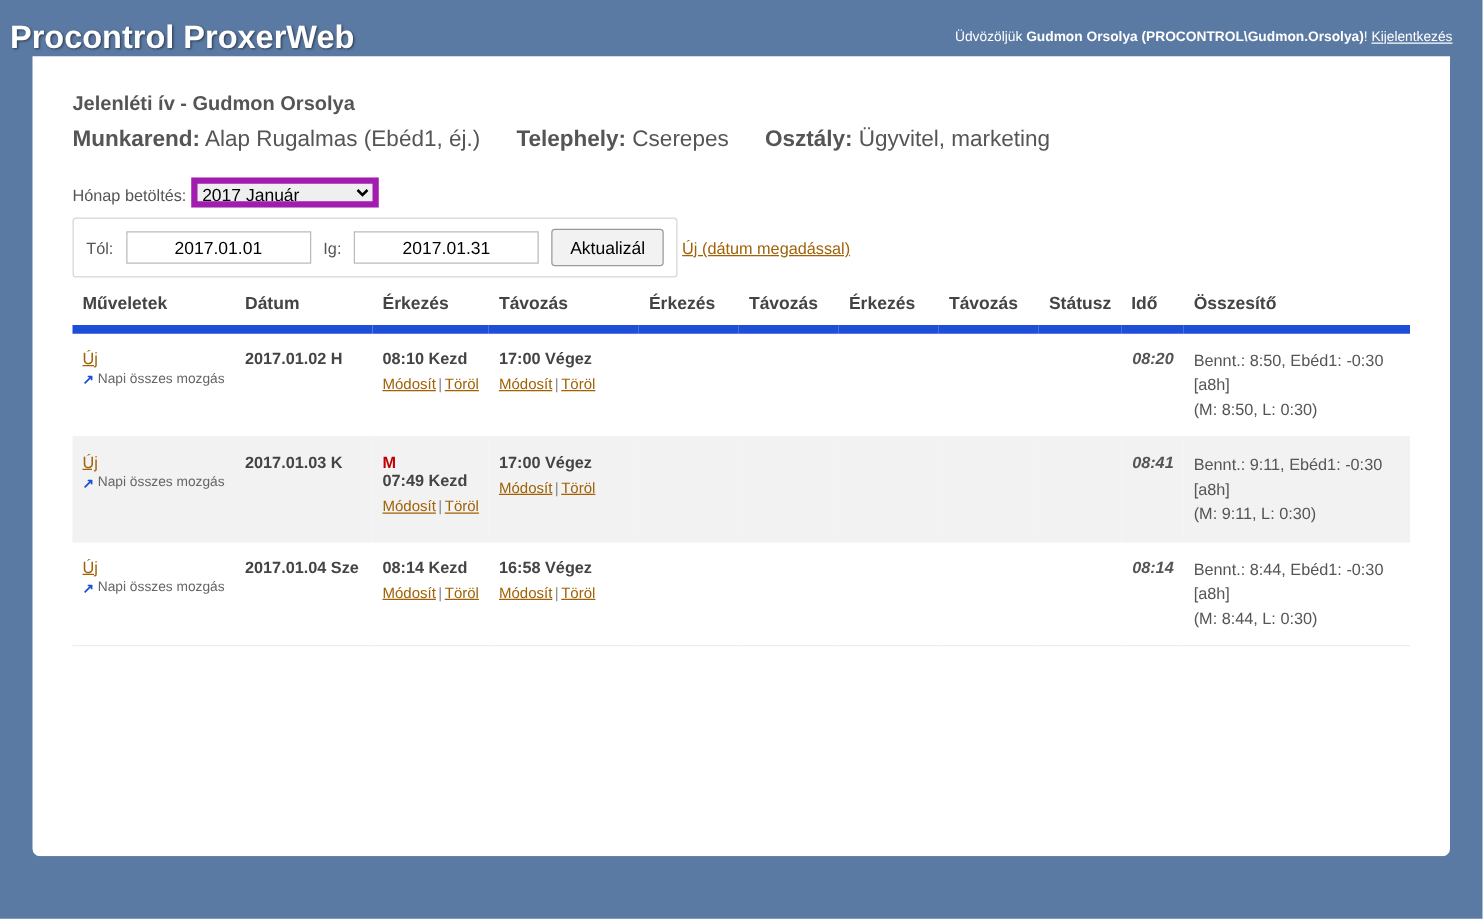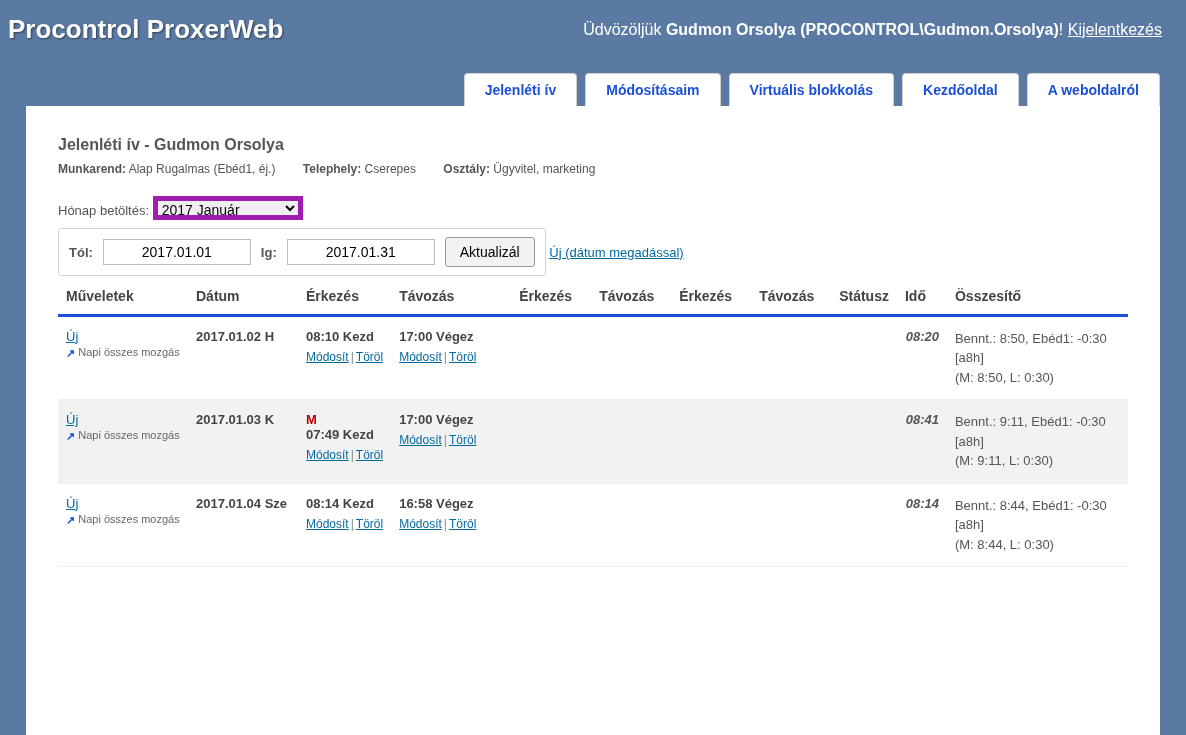--- a/index.html
+++ b/index.html
@@ -20,21 +20,21 @@
     padding: 14px 24px 0 8px;
     color: #fff;
   }
   .logo {
     font-size: 26px;
     font-weight: bold;
     color: #fff;
     text-shadow: 1px 1px 2px rgba(0,0,0,0.5);
   }
   .welcome {
-    font-size: 16px;
+    font-size: 11px;
   }
   .welcome .username { font-weight: bold; }
   .welcome a { color: #fff; text-decoration: underline; }
   .tabs-row {
     display: flex;
     justify-content: flex-end;
     gap: 8px;
     padding: 28px 26px 0 26px;
   }
   .tab {
@@ -57,21 +57,21 @@
   }
   h1.page-title {
     margin: 0 0 8px 0;
     font-size: 16px;
     color: #555;
     font-weight: bold;
   }
   .meta-row {
     margin-bottom: 20px;
     color: #555;
-    font-size: 12px;
+    font-size: 18px;
   }
   .meta-row span.label { font-weight: bold; }
   .meta-row span.group { margin-right: 24px; }
   .month-row {
     margin-bottom: 8px;
     color: #555;
   }
   .month-row select {
     width: 150px;
     height: 24px;
@@ -80,21 +80,21 @@
     border: 5px solid #a21caf;
   }
   .filter-box {
     display: inline-flex;
     align-items: center;
     gap: 10px;
     border: 1px solid #d5d5d5;
     padding: 8px 10px;
     border-radius: 3px;
   }
-  .filter-box label { color:#555;font-weight:bold; }
+  .filter-box label { color:#555; }
   .filter-box input[type="text"] {
     width: 148px;
     height: 26px;
     font-size: 14px;
     border: 1px solid #bbb;
     padding: 2px 6px;
     font-family: inherit;
     text-align: center;
   }
   .filter-box button {
@@ -104,33 +104,33 @@
     border: 1px solid #999;
     border-radius: 3px;
     font-family: inherit;
     font-size: 14px;
     cursor: pointer;
   }
   .new-date-link {
     display: inline-block;
     margin: 14px 0 18px 0;
   }
-  a.link { color: #0369a1; text-decoration: underline; cursor: pointer; }
+  a.link { color: #a16207; text-decoration: underline; cursor: pointer; }
 
   table.sheet {
     width: 100%;
     border-collapse: collapse;
   }
   table.sheet th {
     text-align: left;
     font-size: 14px;
     color: #444;
     font-weight: bold;
     padding: 10px 8px;
-    border-bottom: 3px solid #1d4ed8;
+    border-bottom: 7px solid #1d4ed8;
     background:#fff;
   }
   table.sheet td {
     vertical-align: top;
     padding: 12px 8px;
     font-size: 13px;
     color: #555;
     border-bottom: 1px solid #eee;
   }
   table.sheet tr.alt td { background:#f2f2f2; }
@@ -156,27 +156,20 @@
 <div class="page">
   <div class="topbar">
     <div class="logo">Procontrol ProxerWeb</div>
     <div class="welcome">
       <span>Üdvözöljük</span>
       <span class="username">Gudmon Orsolya (PROCONTROL\Gudmon.Orsolya)</span><span>!</span>
       <a href="#" class="link" style="color:#fff">Kijelentkezés</a>
     </div>
   </div>
 
-  <div class="tabs-row">
-    <div class="tab">Jelenléti ív</div>
-    <div class="tab">Módosításaim</div>
-    <div class="tab">Virtuális blokkolás</div>
-    <div class="tab">Kezdőoldal</div>
-    <div class="tab">A weboldalról</div>
-  </div>
 
   <div class="content-wrap">
     <h1 class="page-title">Jelenléti ív - Gudmon Orsolya</h1>
 
     <div class="meta-row">
       <span class="group"><span class="label">Munkarend:</span> <span>Alap Rugalmas (Ebéd1, éj.)</span></span>
       <span class="group"><span class="label">Telephely:</span> <span>Cserepes</span></span>
       <span class="group"><span class="label">Osztály:</span> <span>Ügyvitel, marketing</span></span>
     </div>
 

